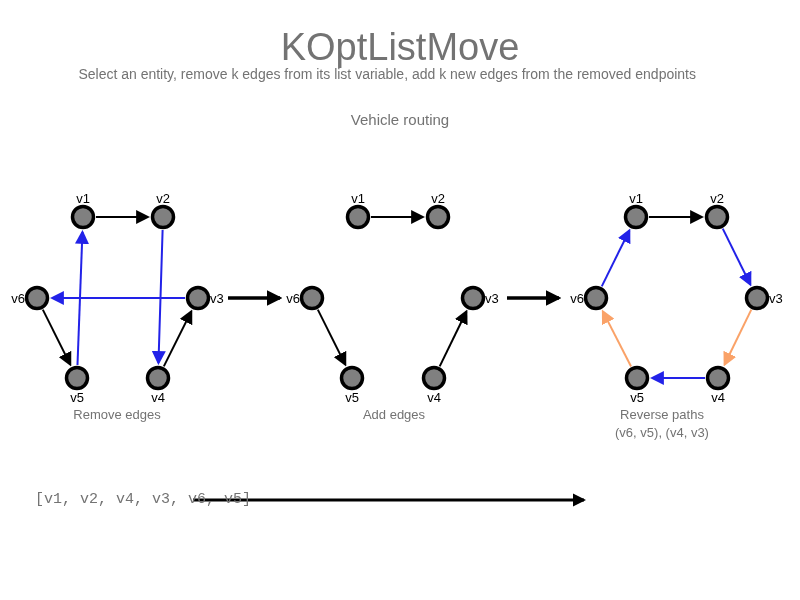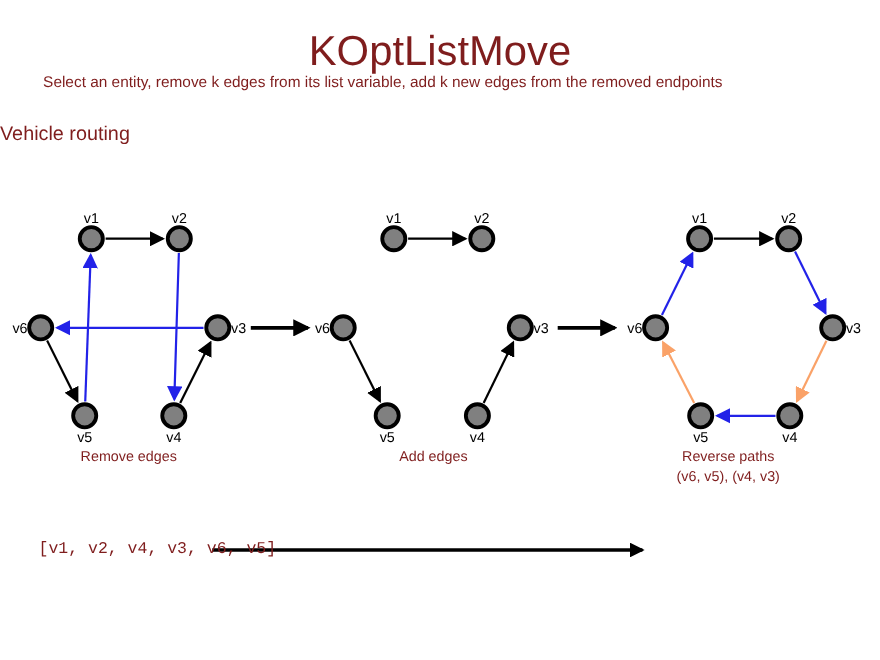--- a/index.html
+++ b/index.html
@@ -1,28 +1,28 @@
 <!DOCTYPE html>
 <html><head>
 <meta charset="utf-8">
 <style>
   html,body{margin:0;padding:0;background:#ffffff;}
   .canvas{
     position:relative;width:800px;height:600px;background:#ffffff;overflow:hidden;
-    font-family:"Liberation Sans","DejaVu Sans",sans-serif;color:#7f1d1d;
+    font-family:"Liberation Sans","DejaVu Sans",sans-serif;color:#737373;
   }
   .page-title{
     position:absolute;left:0;top:26px;width:800px;text-align:center;
     font-size:38px;font-weight:400;margin:0;letter-spacing:0;
   }
   .subtitle{
-    position:absolute;left:0;top:66px;width:696px;text-align:center;font-size:14px;
+    position:absolute;left:0;top:66px;width:696px;text-align:right;font-size:14px;
   }
   .section-label{
-    position:absolute;left:0;top:111px;width:800px;font-size:18px;
+    position:absolute;left:0;top:111px;width:800px;text-align:center;font-size:15px;
   }
   #graphs{position:absolute;left:0;top:0;}
   #graphs text{font-family:"Liberation Sans","DejaVu Sans",sans-serif;font-size:13px;fill:#000;}
   .caption{
     position:absolute;top:406px;transform:translateX(-50%);
     text-align:center;font-size:13px;line-height:18px;white-space:nowrap;
   }
   .cap-1{left:117px;}
   .cap-2{left:394px;}
   .cap-3{left:662px;}

